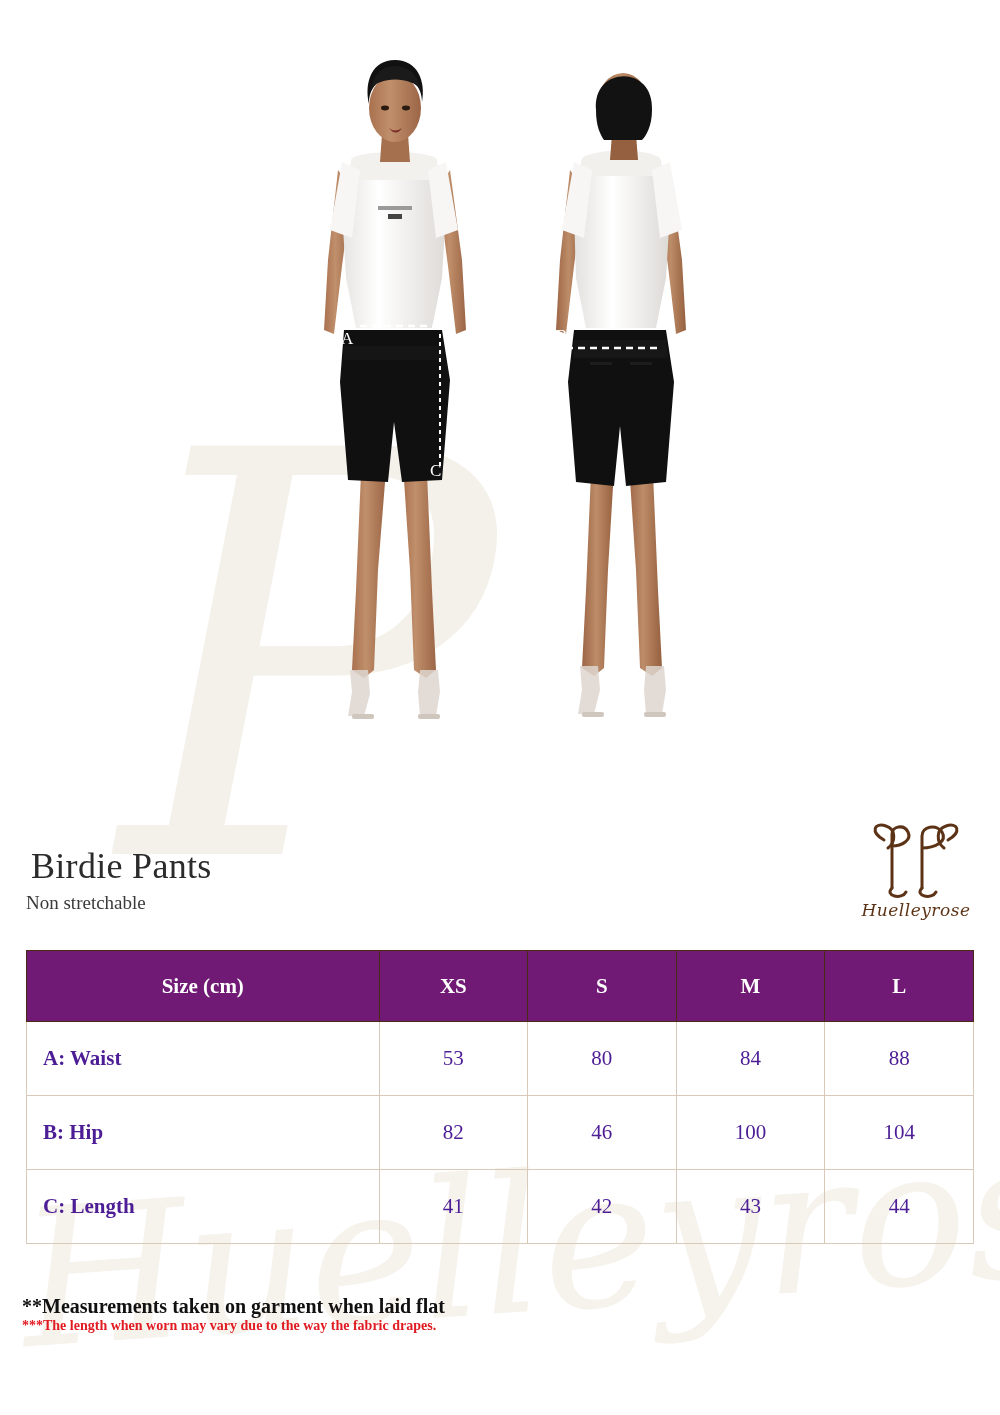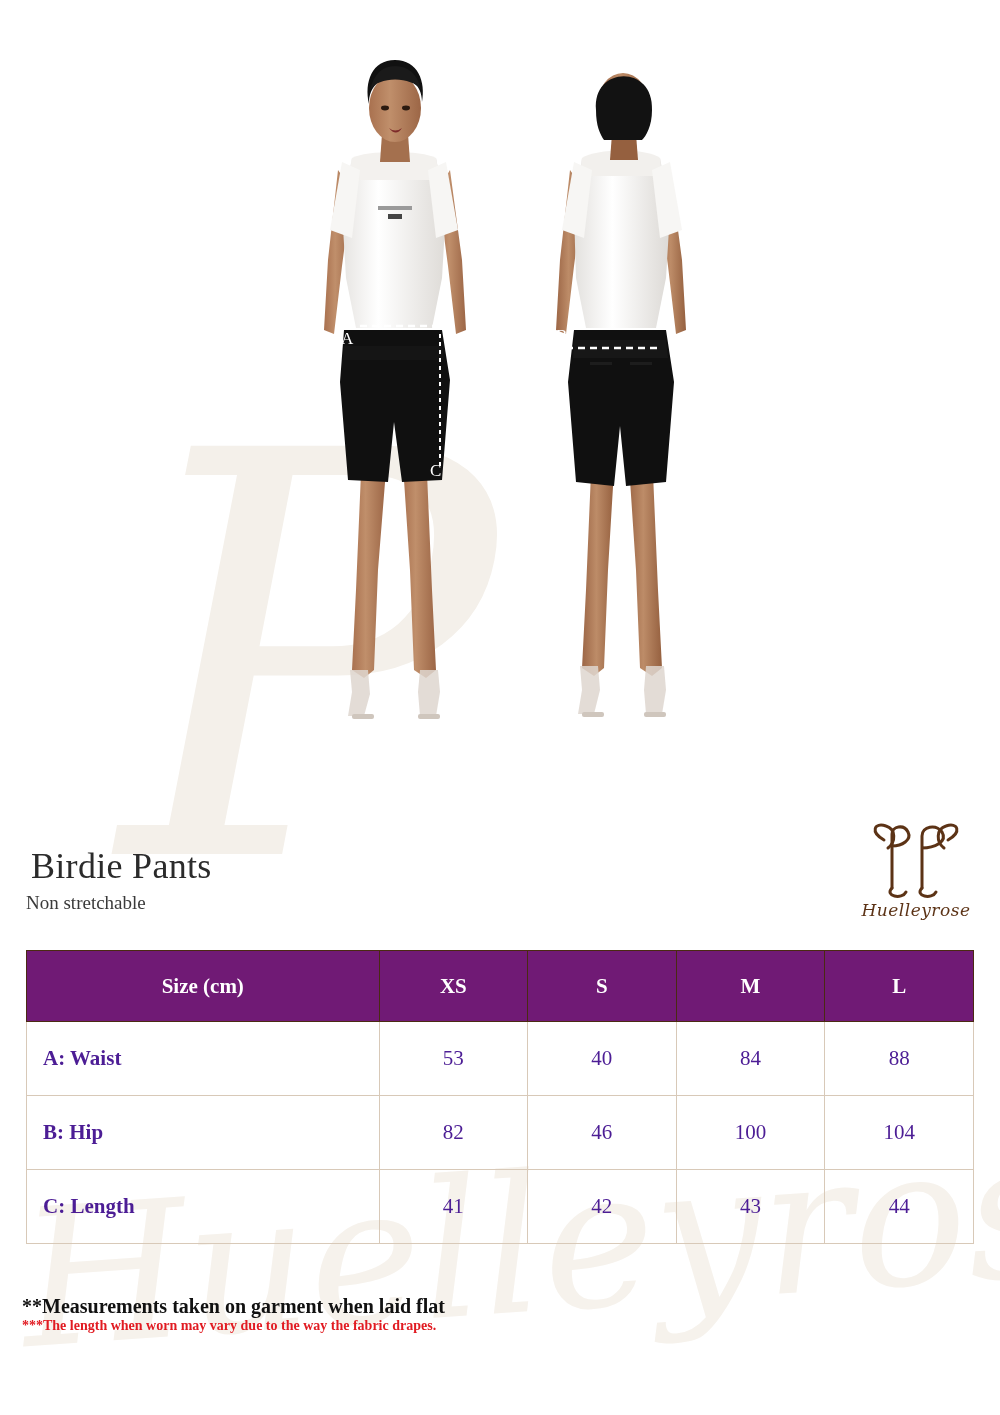--- a/index.html
+++ b/index.html
@@ -301,21 +301,21 @@
       <th class="col-size">XS</th>
       <th class="col-size">S</th>
       <th class="col-size">M</th>
       <th class="col-size">L</th>
     </tr>
   </thead>
   <tbody>
     <tr>
       <td class="rowlabel">A: Waist</td>
       <td>53</td>
-      <td>40</td>
+      <td>80</td>
       <td>84</td>
       <td>88</td>
     </tr>
     <tr>
       <td class="rowlabel">B: Hip</td>
       <td>82</td>
       <td>46</td>
       <td>100</td>
       <td>104</td>
     </tr>

